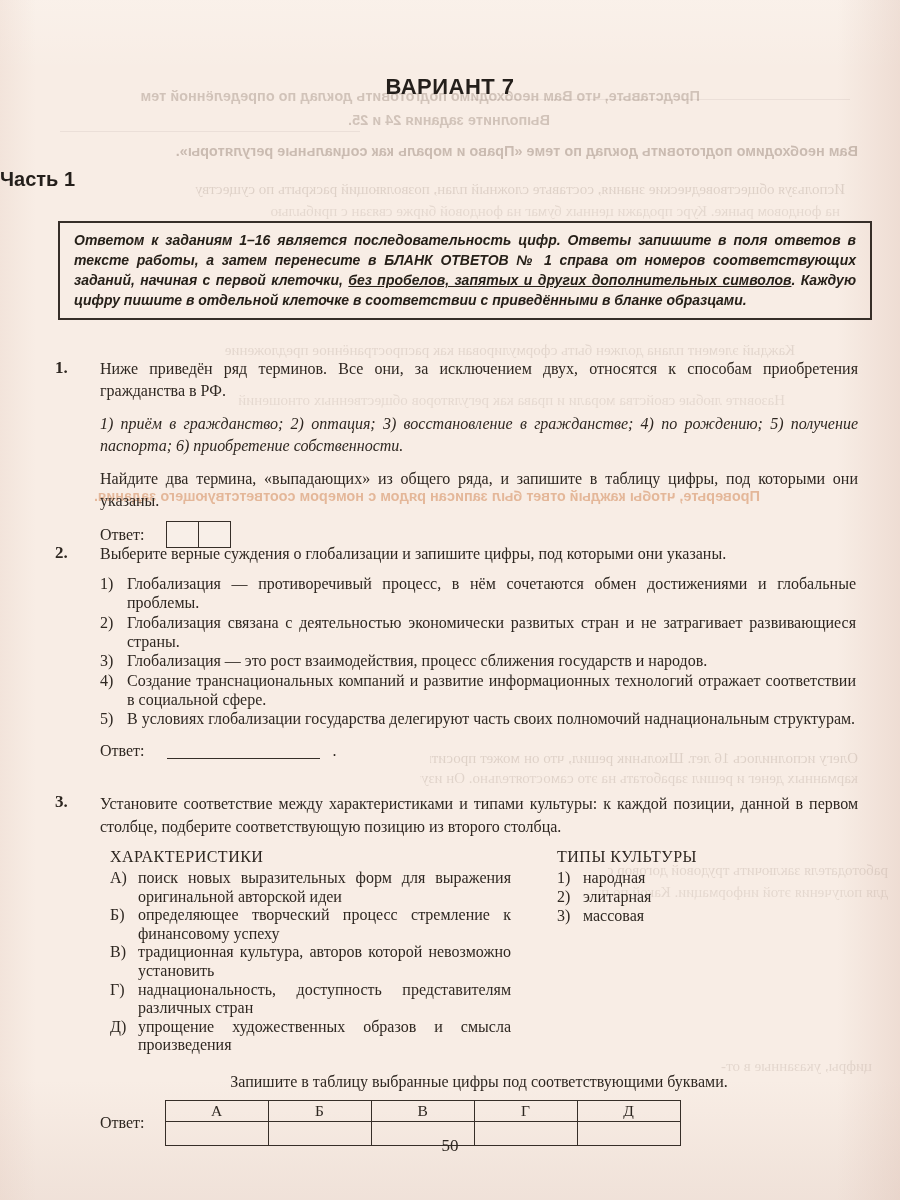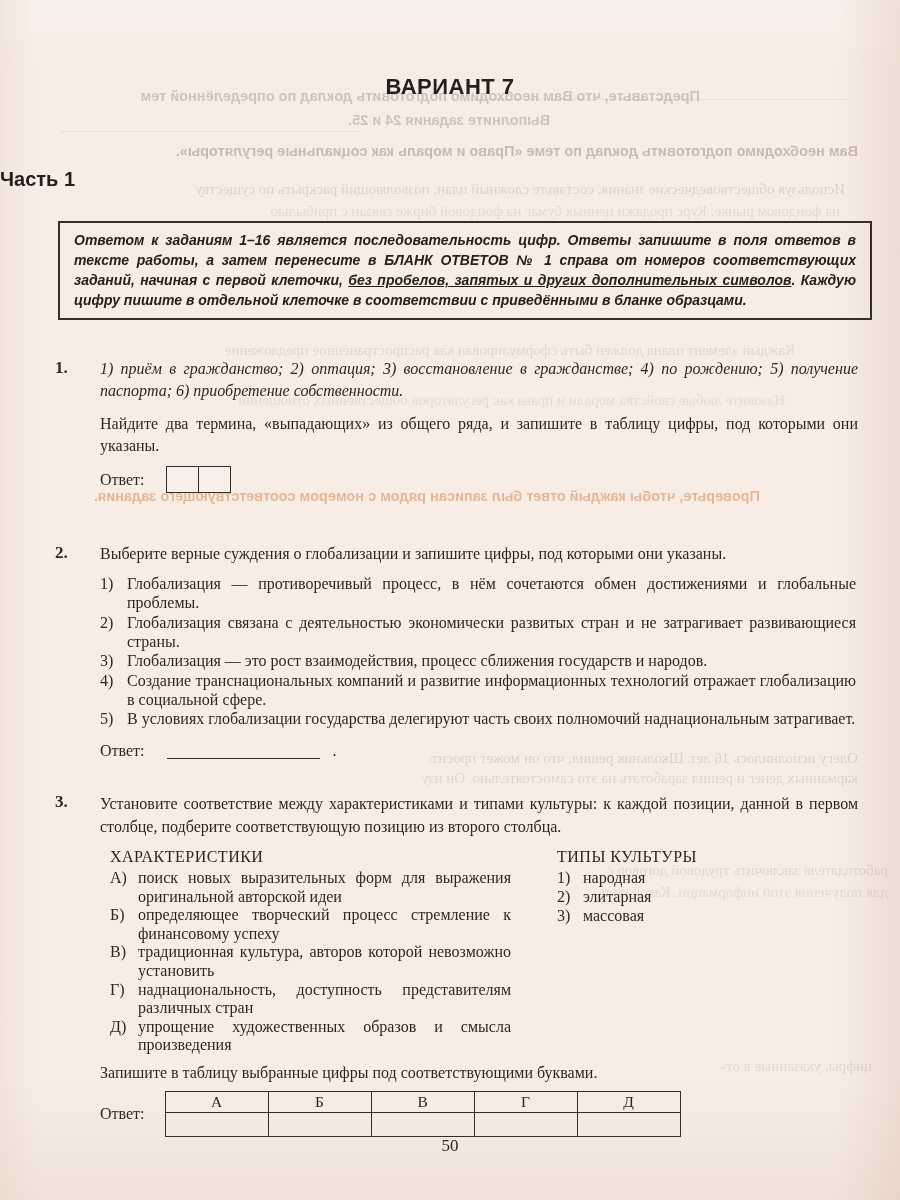--- a/index.html
+++ b/index.html
@@ -92,21 +92,21 @@
   .q3 .intro{line-height:23px;margin-bottom:9px;}
   .match{display:flex;}
   .m-left{width:404px;margin-left:10px;}
   .m-right{margin-left:43px;}
   .m-header{font-size:16px;letter-spacing:.5px;line-height:20px;margin-bottom:2px;}
   .mi{display:flex;line-height:18.6px;}
   .mi-label{flex:none;width:28px;}
   .mi-text{flex:1;text-align:justify;padding-right:3px;}
   .ri{display:flex;line-height:18.8px;}
   .ri-label{flex:none;width:26px;}
-  .q3 .task{line-height:22px;margin-top:7px;}
+  .q3 .task{line-height:22px;margin-top:16px;text-align:center;}
   .tbl-row{display:flex;align-items:center;margin-top:7px;}
   .ans-table{border-collapse:collapse;margin-left:20px;}
   .ans-table td{
     width:102px;border:1.4px solid #362e28;
     text-align:center;font-size:15.5px;
     padding:0;
   }
   .ans-table .hdr td{height:20px;line-height:20px;}
   .ans-table .empty td{height:23px;}
   
@@ -139,20 +139,21 @@
   <div class="artifact" style="top:131px;left:60px;width:300px;height:1px;"></div>
 
   <div class="variant-title">ВАРИАНТ 7</div>
   <div class="part-title">Часть 1</div>
 
   <div class="instruction-box"><span>Ответом к заданиям 1–16 является последовательность цифр. Ответы запишите в поля ответов в тексте работы, а затем перенесите в БЛАНК ОТВЕТОВ № 1 справа от номеров соответствующих заданий, начиная с первой клеточки, </span><span class="u">без пробелов, запятых и других дополнительных символов</span><span>. Каждую цифру пишите в отдельной клеточке в соответствии с приведёнными в бланке образцами.</span></div>
 
   <section class="q q1">
     <div class="q-num">1.</div>
     <div class="q-body">
+      <p class="just">Ниже приведён ряд терминов. Все они, за исключением двух, относятся к способам приобретения гражданства в РФ.</p>
       <p class="just terms">1) приём в гражданство; 2) оптация; 3) восстановление в гражданстве; 4) по рождению; 5) получение паспорта; 6) приобретение собственности.</p>
       <p class="just task">Найдите два термина, «выпадающих» из общего ряда, и запишите в таблицу цифры, под которыми они указаны.</p>
       <div class="answer-row">
         <span class="ans-label">Ответ:</span>
         <span class="cells">
             <span class="cell"></span>
             <span class="cell"></span>
           </span>
       </div>
     </div>
@@ -169,25 +170,25 @@
       <div class="opt">
         <span class="opt-num">2)</span>
         <span class="opt-text">Глобализация связана с деятельностью экономически развитых стран и не затрагивает развивающиеся страны.</span>
       </div>
       <div class="opt">
         <span class="opt-num">3)</span>
         <span class="opt-text">Глобализация — это рост взаимодействия, процесс сближения государств и народов.</span>
       </div>
       <div class="opt">
         <span class="opt-num">4)</span>
-        <span class="opt-text">Создание транснациональных компаний и развитие информационных технологий отражает глобализацию в социальной сфере.</span>
+        <span class="opt-text">Создание транснациональных компаний и развитие информационных технологий отражает соответствии в социальной сфере.</span>
       </div>
       <div class="opt">
         <span class="opt-num">5)</span>
-        <span class="opt-text">В условиях глобализации государства делегируют часть своих полномочий наднациональным затрагивает.</span>
+        <span class="opt-text">В условиях глобализации государства делегируют часть своих полномочий наднациональным структурам.</span>
       </div>
       <div class="answer-row">
         <span class="ans-label">Ответ:</span>
         <span class="answer-line"></span>
         <span>.</span>
       </div>
     </div>
   </section>
 
   <section class="q q3">

